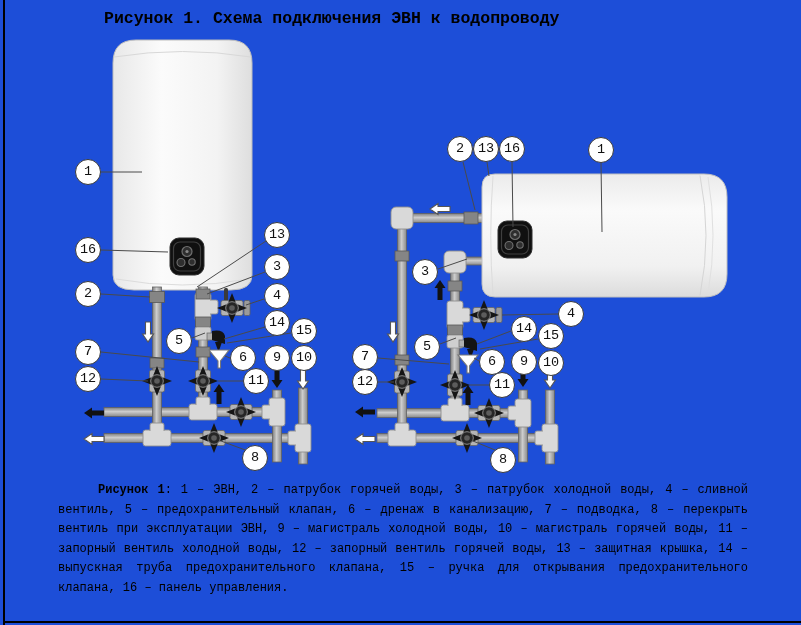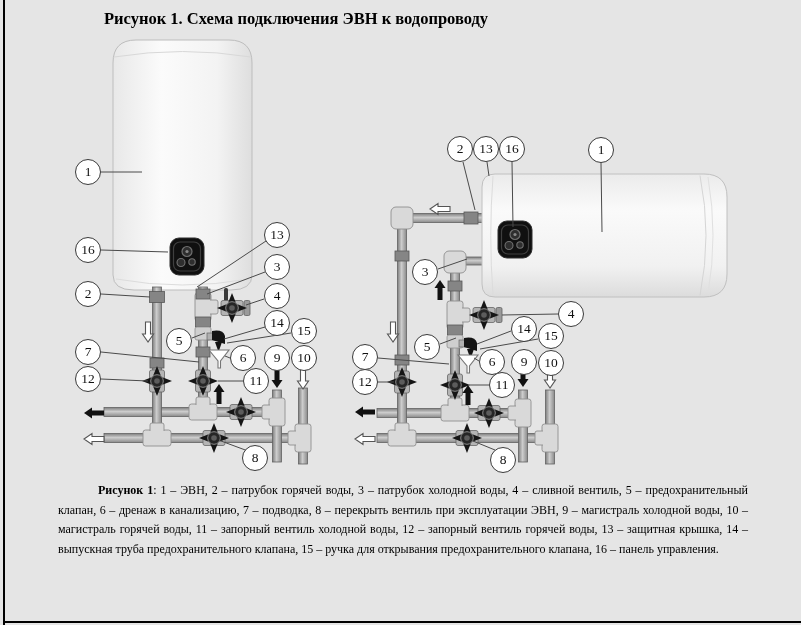--- a/index.html
+++ b/index.html
@@ -1,17 +1,17 @@
 <!DOCTYPE html>
 <html><head>
 <meta charset="utf-8">
 <style>
   html,body{margin:0;padding:0;background:#fff;}
-  .page{position:relative;width:801px;height:625px;background:#e5e5e5;overflow:hidden;
-        font-family:Liberation Serif, serif;color:#000;}
+  .page{position:relative;width:801px;height:625px;background:#1d4ed8;overflow:hidden;
+        font-family:Liberation Mono, monospace;color:#000;}
   .border-left{position:absolute;left:3px;top:0;width:2px;height:625px;background:#000;}
   .border-bottom{position:absolute;left:3px;top:621px;width:798px;height:2px;background:#000;}
   .title{position:absolute;left:104px;top:9px;font-size:16.5px;font-weight:bold;white-space:nowrap;}
   svg.schematic{position:absolute;left:0;top:0;}
   .co{position:absolute;width:26px;height:26px;box-sizing:border-box;border:1.4px solid #3a3a3a;
       border-radius:50%;background:#fff;display:flex;align-items:center;justify-content:center;
       font-size:13.5px;line-height:1;color:#111;}
   .caption{position:absolute;left:58px;top:481px;width:690px;margin:0;font-size:12px;
            line-height:19.6px;text-align:justify;text-indent:40px;}
   .caption b{font-weight:bold;}

